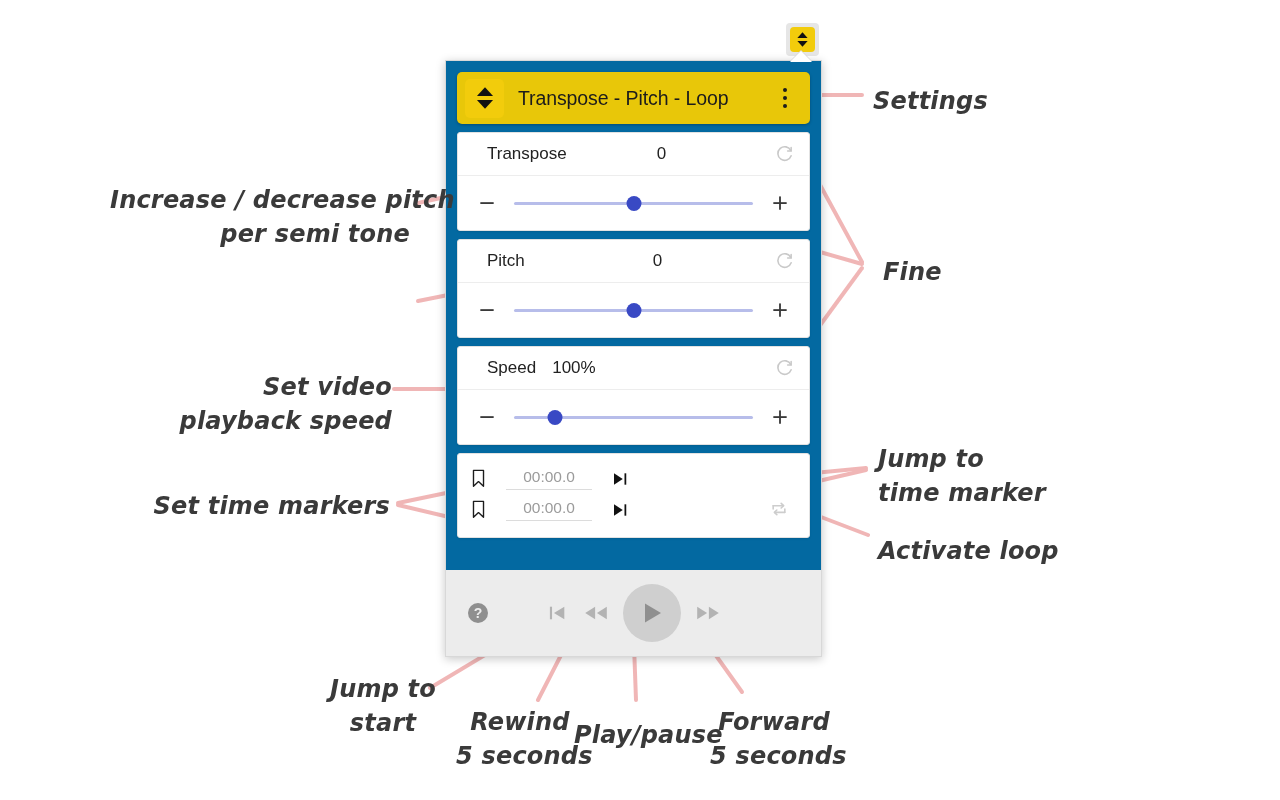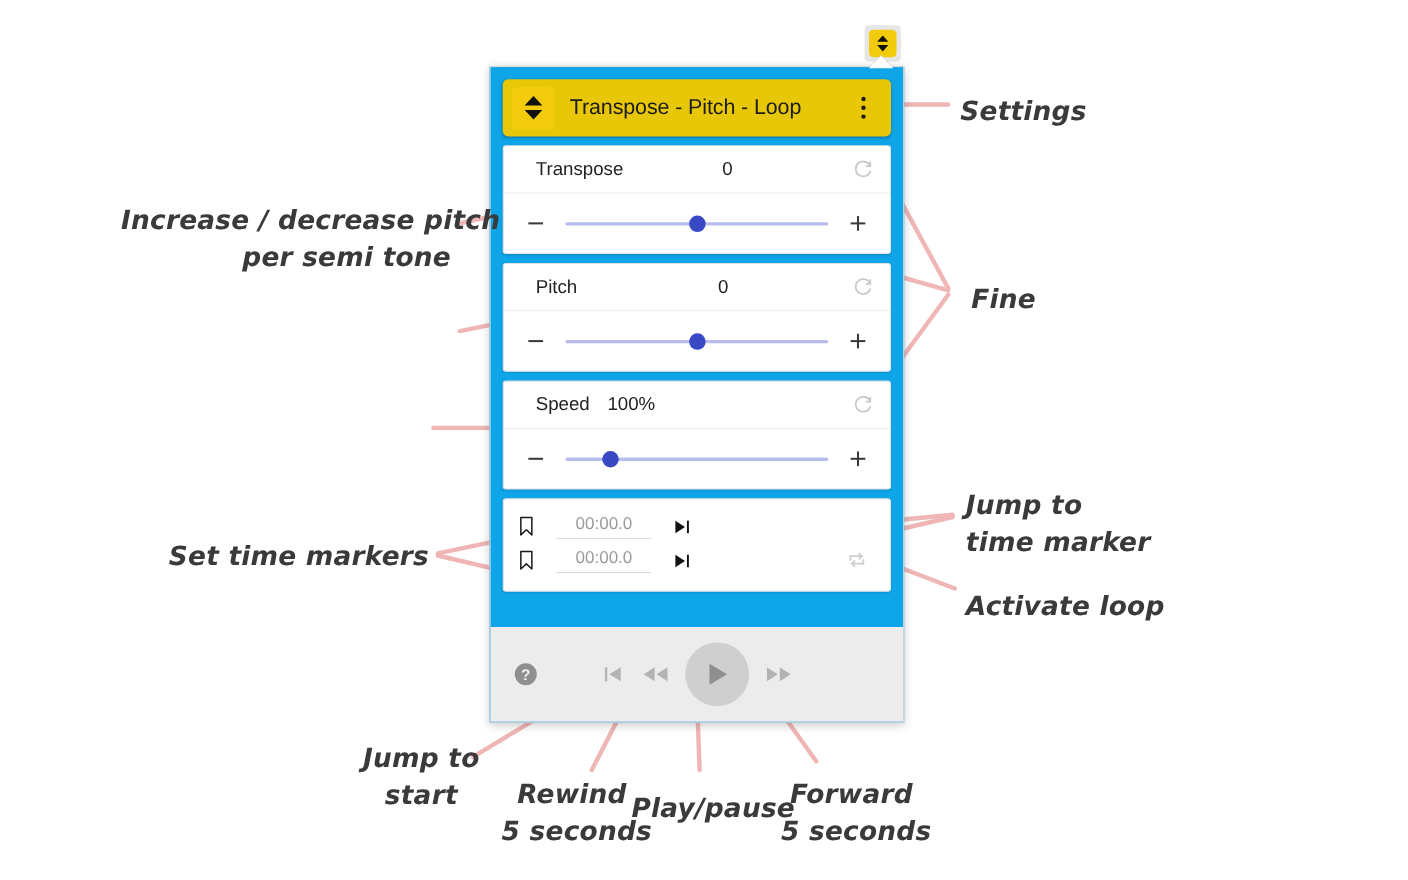--- a/index.html
+++ b/index.html
@@ -40,21 +40,21 @@
   #ext-icon .badge {
     width: 25px; height: 25px; border-radius: 4px;
     background: #f2cc0c;
     display: flex; align-items: center; justify-content: center;
   }
 
   
   #popup {
     position: absolute; left: 445px; top: 60px;
     width: 377px; height: 597px;
-    background: #0ea5e9;
+    background: #0369a1;
     border: 1px solid #d8d8d8;
     box-shadow: 0 2px 9px rgba(0,0,0,.22);
   }
   #popup-tip {
     position: absolute; left: 790px; top: 51px;
     width: 0; height: 0;
     border-left: 11px solid transparent;
     border-right: 11px solid transparent;
     border-bottom: 11px solid #ffffff;
     filter: drop-shadow(0 -1px 0 #d8d8d8);
@@ -404,20 +404,22 @@
   </div>
 
   <div class="anno l" style="left:873px; top:84px;">Settings</div>
 
   <div class="anno r" style="left:110px; top:183px; width:300px;">Increase / decrease pitch
 per semi tone</div>
 
   <div class="anno l" style="left:883px; top:255px;">Fine</div>
 
 
+  <div class="anno r" style="left:110px; top:370px; width:282px;">Set video
+playback speed</div>
 
   <div class="anno l" style="left:878px; top:442px;">Jump to
 time marker</div>
 
   <div class="anno l" style="left:878px; top:534px;">Activate loop</div>
 
   <div class="anno r" style="left:120px; top:489px; width:270px;">Set time markers</div>
 
   <div class="anno c" style="left:323px; top:672px; width:120px;">Jump to
 start</div>

